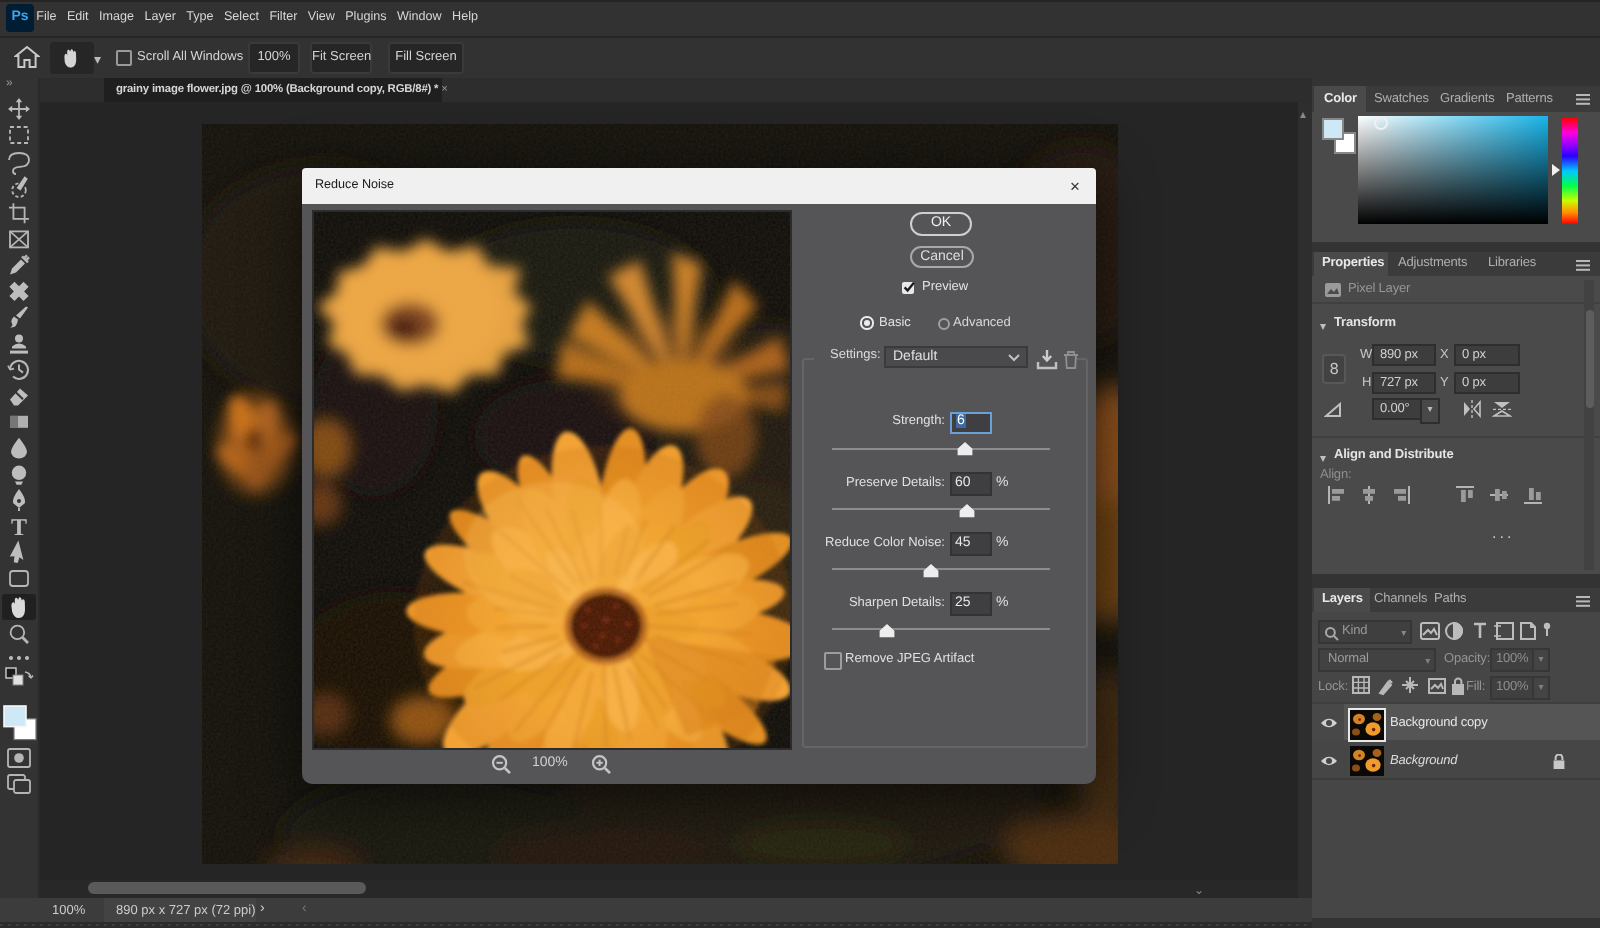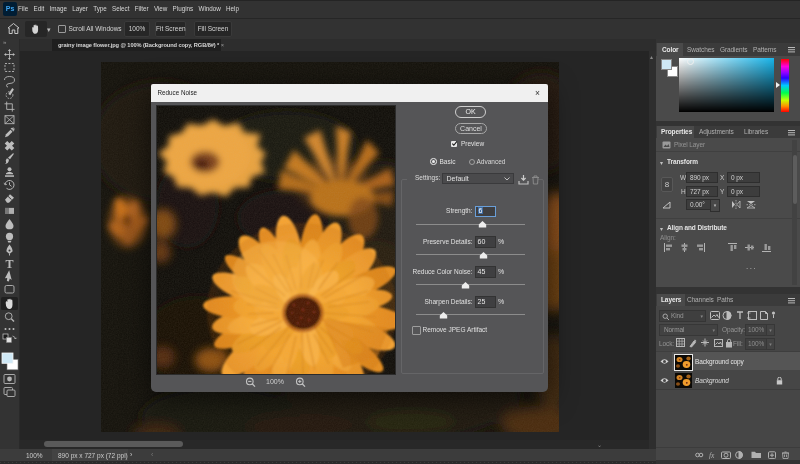--- a/index.html
+++ b/index.html
@@ -431,37 +431,20 @@
       </svg>
     </div>
     <div class="abs txt" style="left:39px;top:71px;color:#dcdcdc;font-style:italic;">Background</div>
     <svg class="abs" style="left:120px;top:71px;" width="7" height="8" viewBox="0 0 7 8">
           <rect x="0.8" y="3.2" width="5.4" height="4.3" fill="#c8c8c8"></rect>
           <path d="M1.8 3 L1.8 1.9 A1.7 1.7 0 0 1 5.2 1.9 L5.2 3" fill="none" stroke="#c8c8c8" stroke-width="1"></path>
         </svg>
     <div class="abs" style="left:0;top:83px;width:144px;height:1px;background:#3c3c3c;"></div>
   </div>
 
-  <div class="abs" style="left:0;top:408px;width:144px;height:12px;background:#464646;border-top:1px solid #3c3c3c;">
-    <svg class="abs" style="left:38px;top:2.5px;" width="96" height="8" viewBox="0 0 96 8">
-      <g stroke="#b0b0b0" fill="none" stroke-width="1">
-        <circle cx="3.5" cy="4" r="1.8"></circle>
-            <circle cx="7" cy="4" r="1.8"></circle>
-        <text x="15" y="6.8" font-size="7.5" font-style="italic" fill="#b0b0b0" stroke="none" font-family="Liberation Serif">fx</text>
-        <rect x="27.5" y="1" width="9" height="6.5" rx="1"></rect>
-            <circle cx="32" cy="4.2" r="2"></circle>
-        <circle cx="45" cy="4" r="3.4"></circle>
-            <path d="M45 0.6 A3.4 3.4 0 0 1 45 7.4 Z" fill="#b0b0b0"></path>
-        <path d="M57.5 2.5 L57.5 7 L67 7 L67 2 L62 2 L61 0.8 L57.5 0.8 Z" fill="#b0b0b0" stroke="none"></path>
-        <rect x="74.5" y="0.8" width="7" height="6.8" rx="1"></rect>
-            <path d="M78 2.2 L78 6.2 M76 4.2 L80 4.2"></path>
-        <path d="M88.5 2 L94.5 2 L94 7.5 L89 7.5 Z M88 2 L95 2 M90.5 1 L92.5 1 M90.5 3.5 L90.5 6 M92.5 3.5 L92.5 6" stroke-width="0.8"></path>
-      </g>
-    </svg>
-  </div>
 </div>
 
 <div class="abs" id="dialog" style="left:151px;top:84px;width:397px;height:308px;filter:drop-shadow(0 6px 14px rgba(0,0,0,0.6));">
   <div class="abs" style="left:0;top:0;width:397px;height:17.5px;background:#f0f0f0;border-radius:2px 2px 0 0;">
     <div class="abs txt" style="left:6.5px;top:4.5px;font-size:6.3px;color:#1a1a1a;">Reduce Noise</div>
     <div class="abs txt" style="left:384px;top:3.5px;font-size:8.5px;color:#333;">×</div>
   </div>
   <div class="abs" style="left:0;top:17.5px;width:397px;height:290.5px;background:#555557;border-radius:0 0 5px 5px;">
 
     <div class="abs" style="left:4.5px;top:3.5px;width:238px;height:268px;border:1.5px solid #2c2c2c;background:#0d0b07;">

